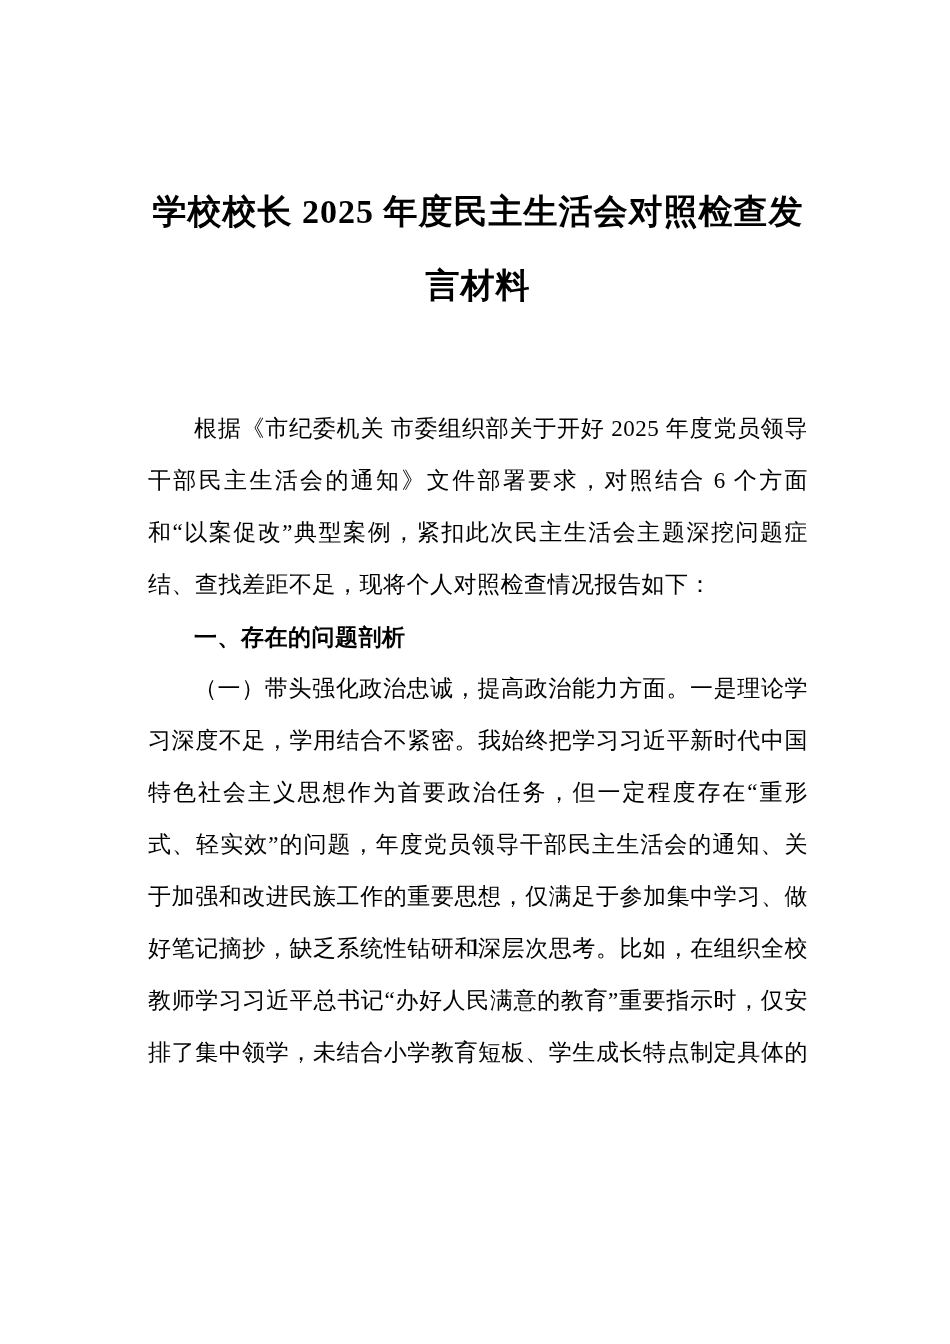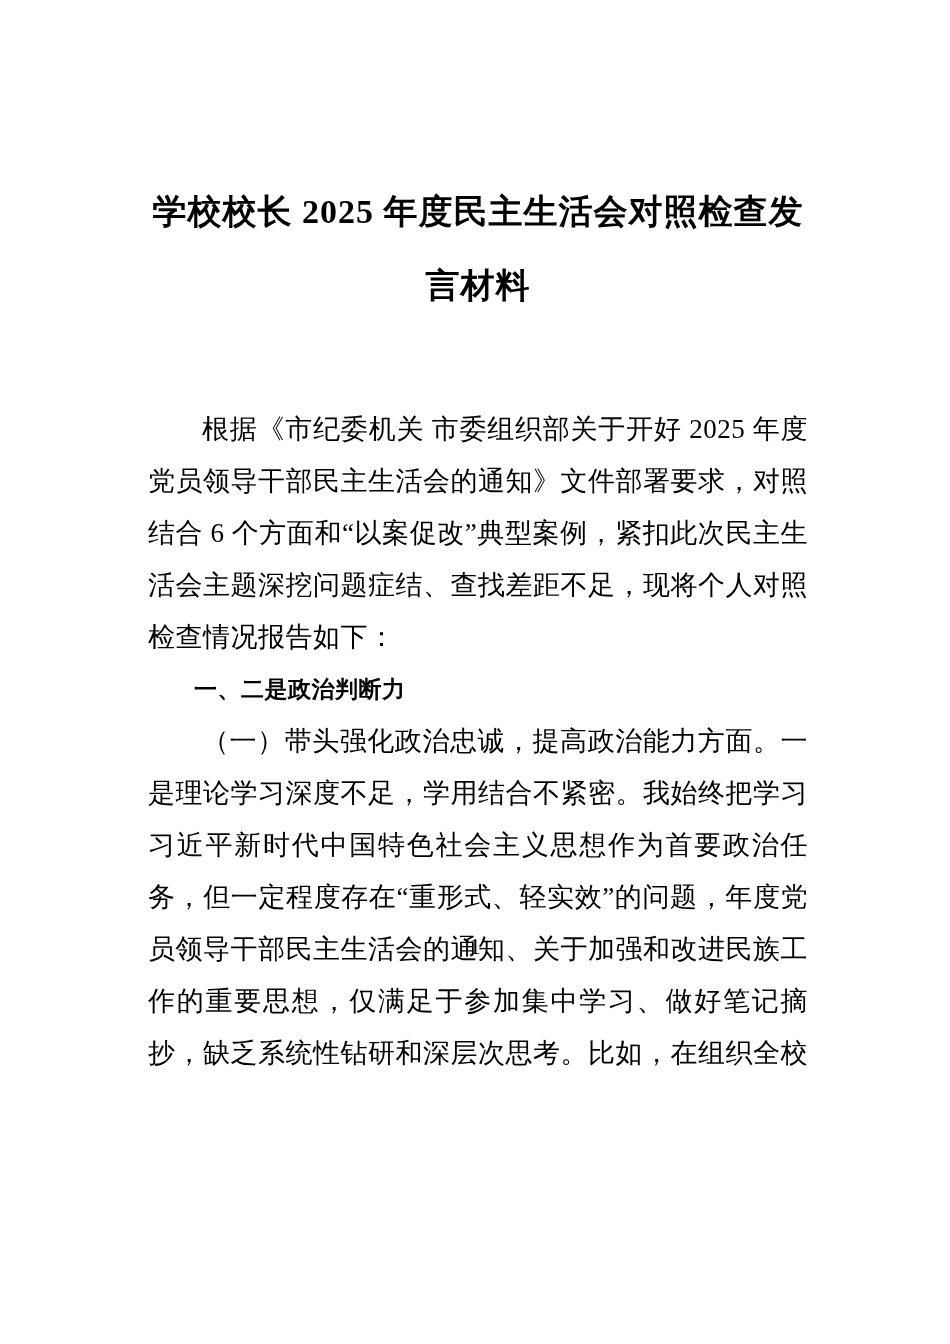--- a/index.html
+++ b/index.html
@@ -24,21 +24,21 @@
     font-size: 34px;
     font-weight: bold;
     text-align: center;
     line-height: 74px;
     letter-spacing: 1px;
     margin-bottom: 80px;
     font-family: "Liberation Serif", "DejaVu Serif", serif;
   }
 
   .body-paragraph {
-    font-size: 27px;
+    font-size: 23px;
     line-height: 52px;
     text-align: justify;
     text-justify: inter-ideograph;
     text-indent: 2em;
     letter-spacing: 0.5px;
   }
 
   .section-heading {
     font-size: 23px;
     font-weight: bold;
@@ -61,19 +61,19 @@
 </style>
 </head>
 <body>
 
 <div class="page">
 
   <h1 class="doc-title">学校校长 2025 年度民主生活会对照检查发言材料</h1>
 
   <p class="body-paragraph">根据《市纪委机关 市委组织部关于开好 2025 年度党员领导干部民主生活会的通知》文件部署要求，对照结合 6 个方面和“以案促改”典型案例，紧扣此次民主生活会主题深挖问题症结、查找差距不足，现将个人对照检查情况报告如下：</p>
 
-  <h2 class="section-heading">一、二是政治判断力</h2>
+  <h2 class="section-heading">一、存在的问题剖析</h2>
 
   <p class="body-paragraph">（一）带头强化政治忠诚，提高政治能力方面。一是理论学习深度不足，学用结合不紧密。我始终把学习习近平新时代中国特色社会主义思想作为首要政治任务，但一定程度存在“重形式、轻实效”的问题，年度党员领导干部民主生活会的通知、关于加强和改进民族工作的重要思想，仅满足于参加集中学习、做好笔记摘抄，缺乏系统性钻研和深层次思考。比如，在组织全校教师学习习近平总书记“办好人民满意的教育”重要指示时，仅安排了集中领学，未结合小学教育短板、学生成长特点制定具体的学习研讨计划，导致教师们对“如何把政治要求融入课堂”理解不深，学习效果打折扣。二是政治判断力、领悟力、</p>
 
   <div class="page-number">1</div>
 
 </div>
 
 </body></html>

